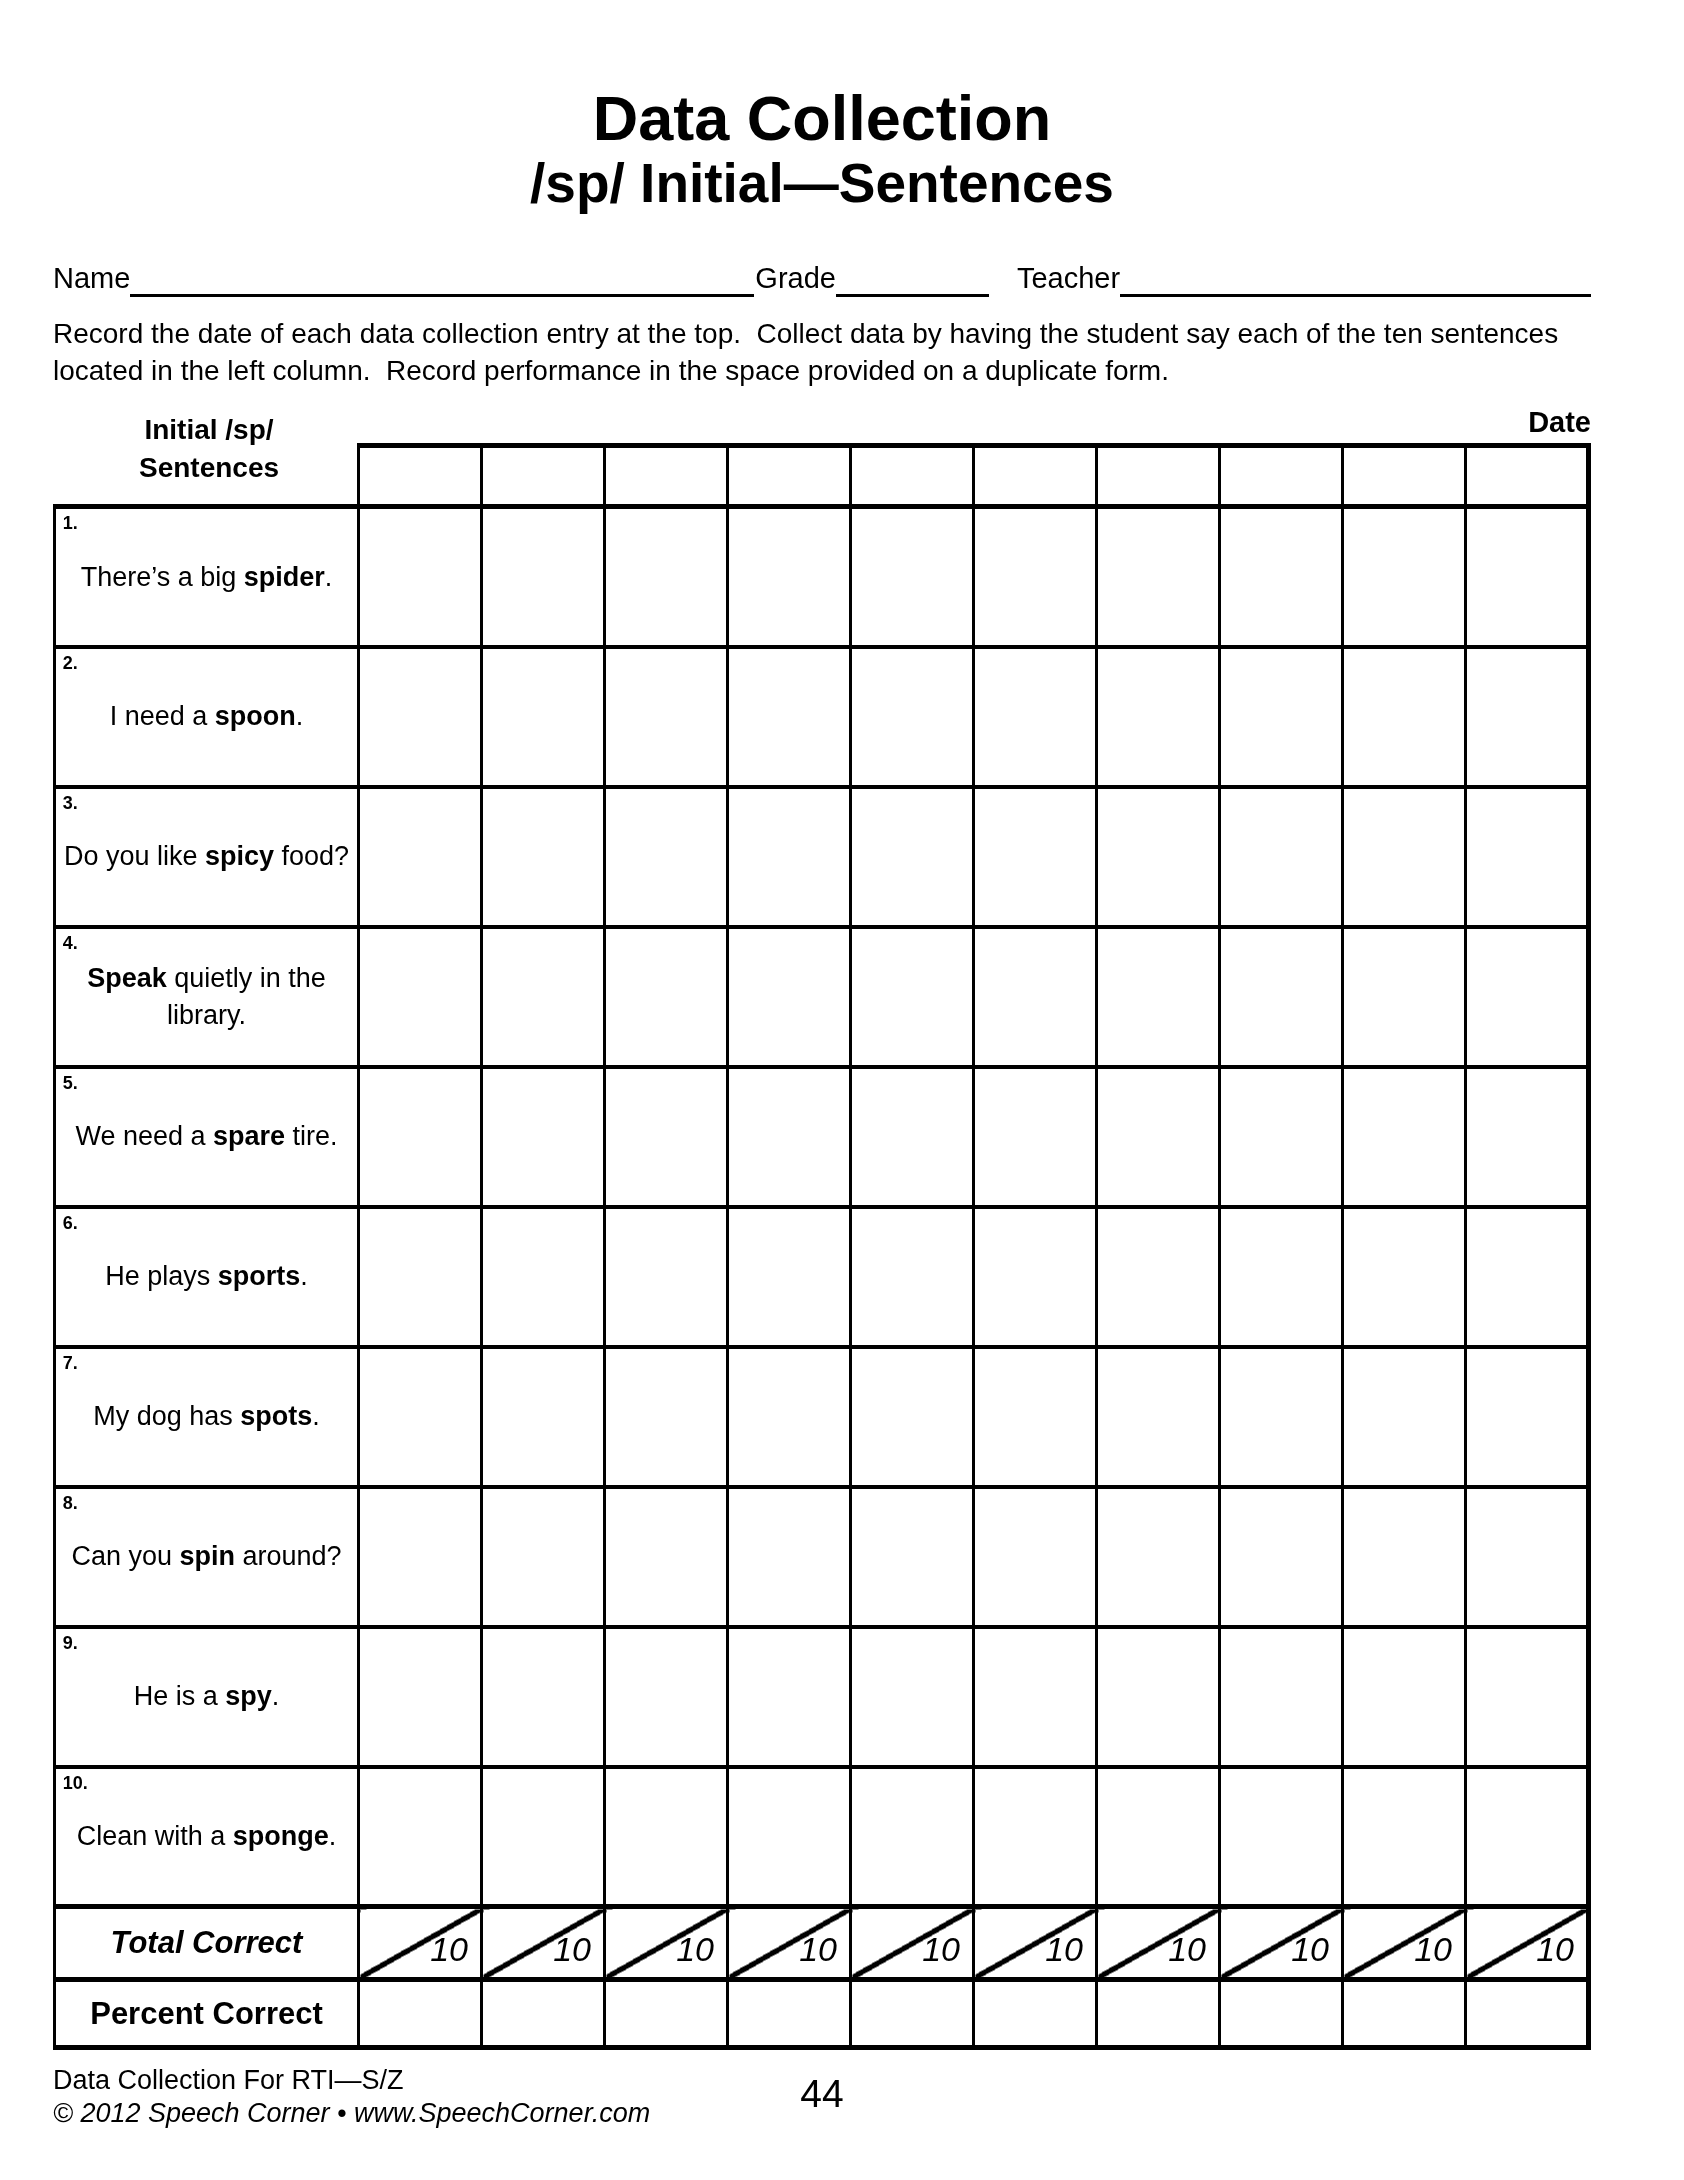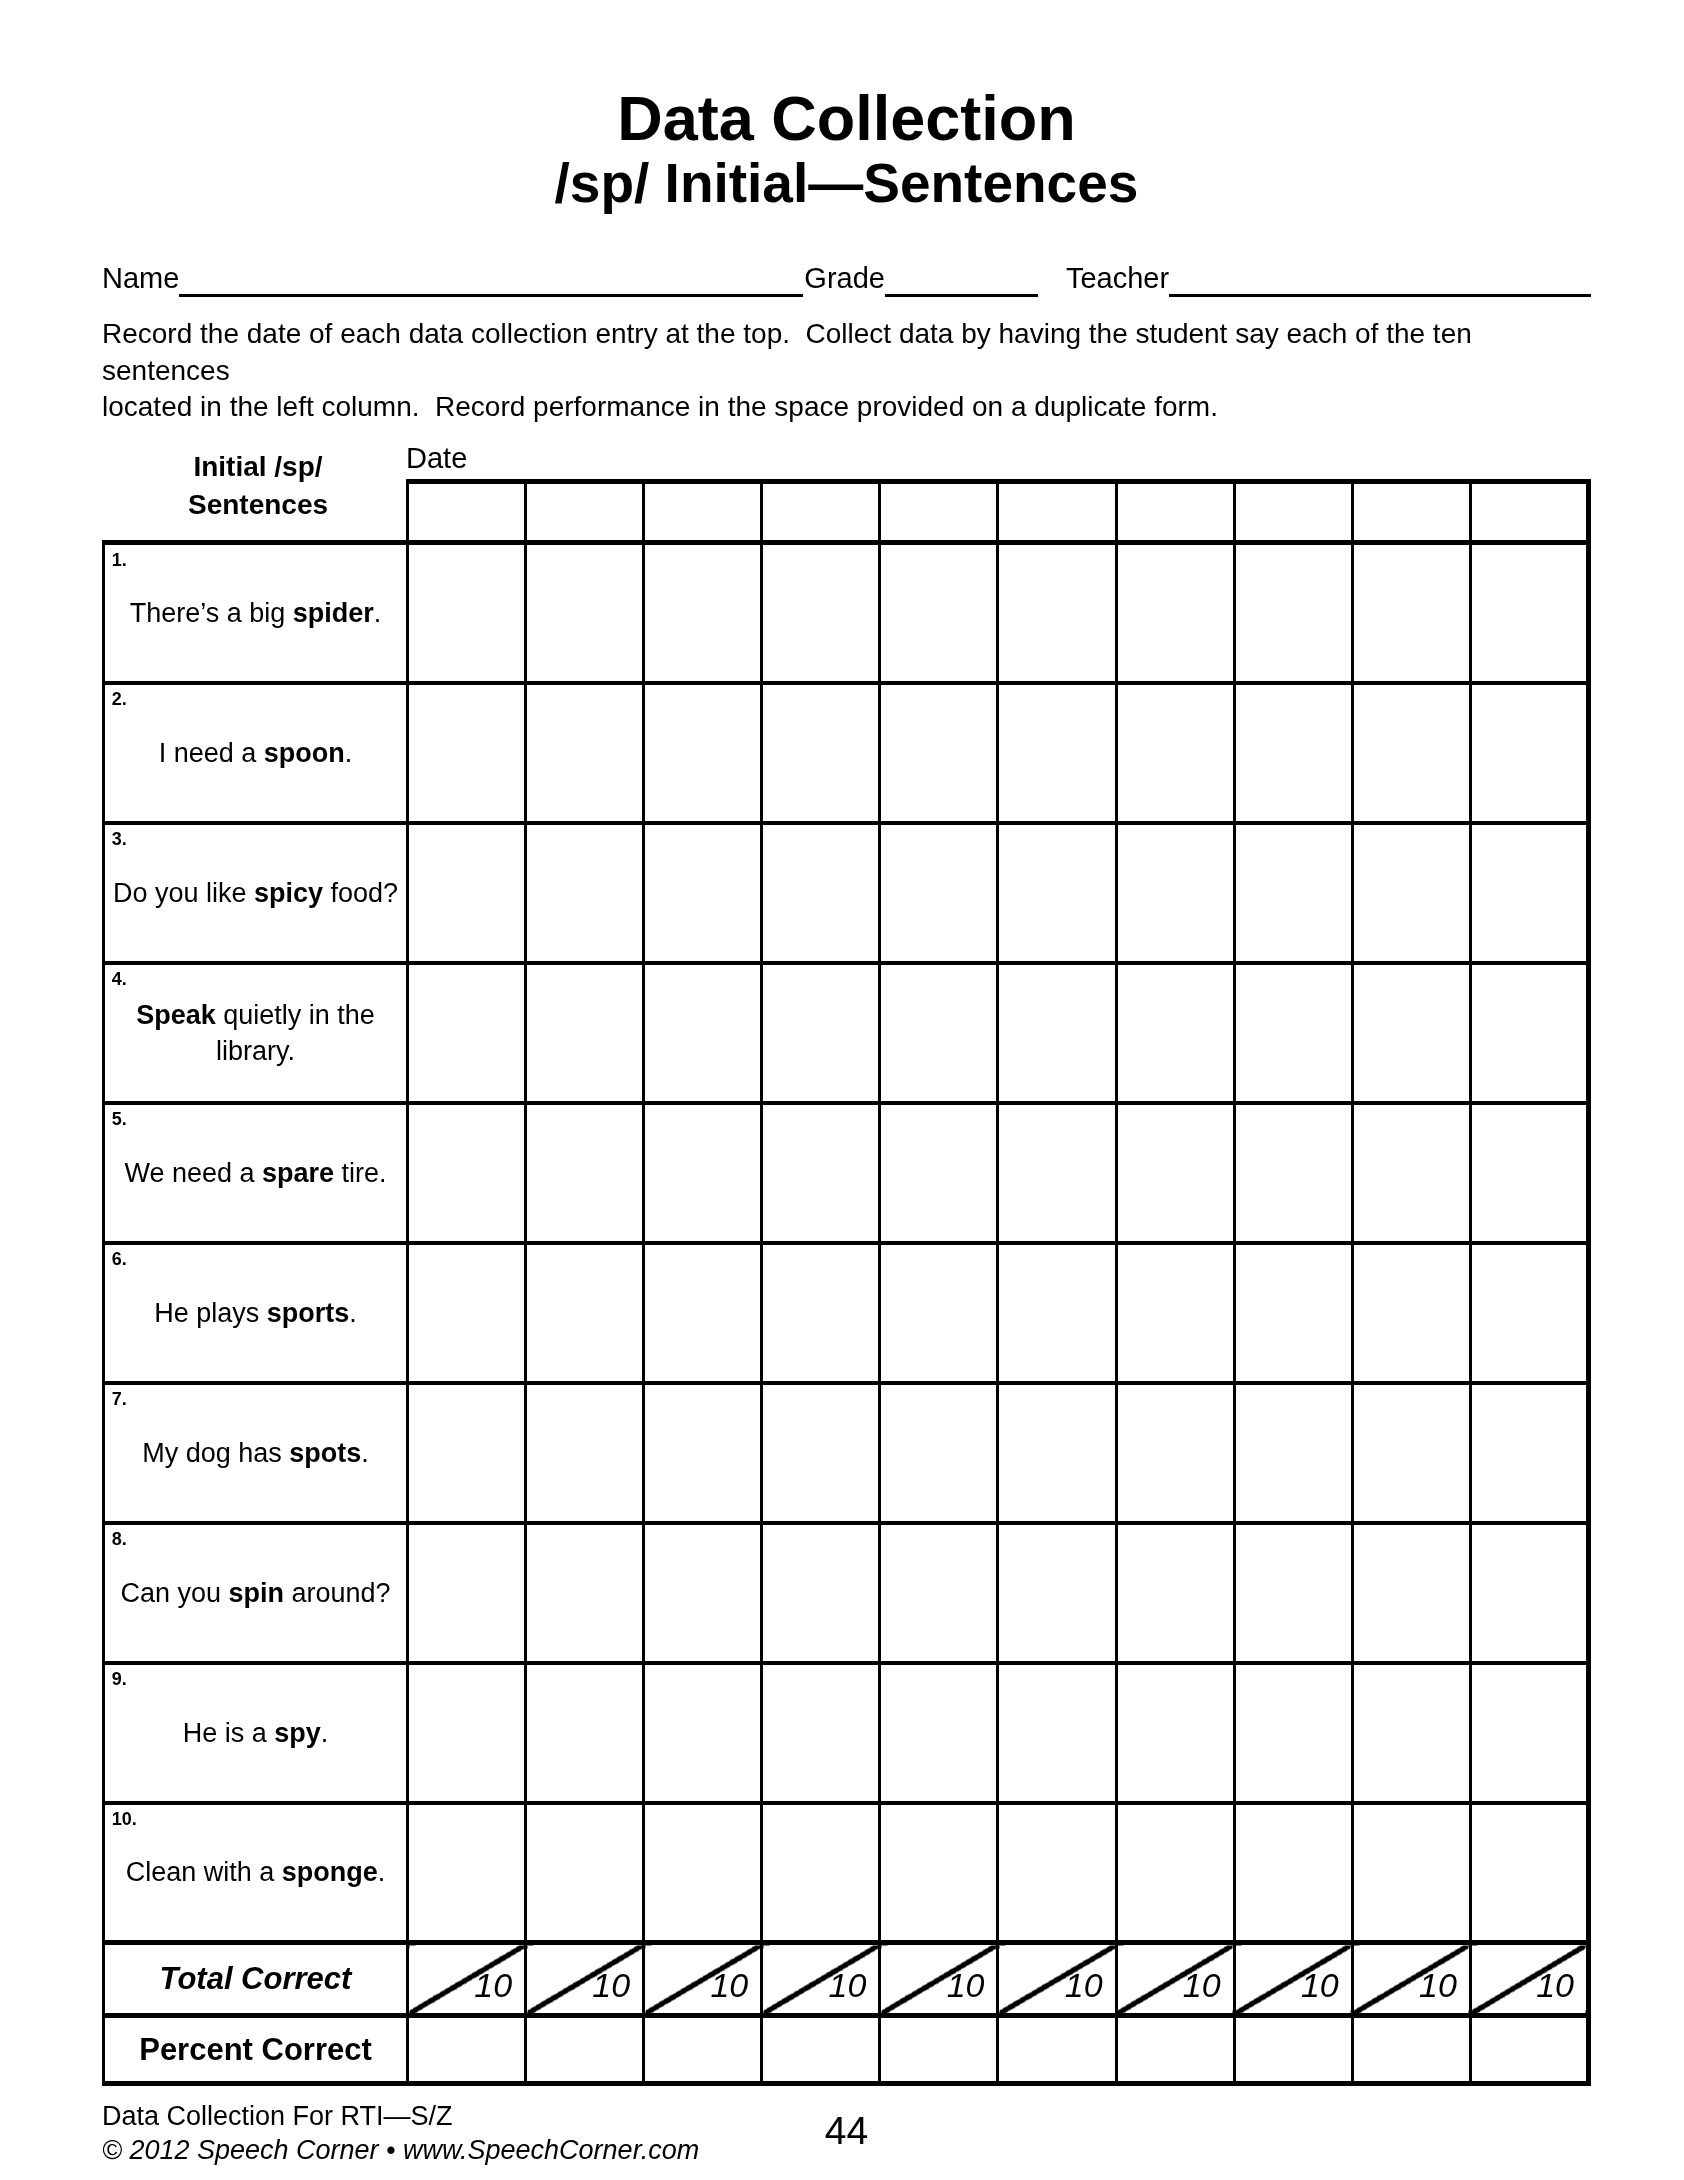--- a/index.html
+++ b/index.html
@@ -4,21 +4,21 @@
 <style>
   * { box-sizing: border-box; }
   html, body { margin: 0; padding: 0; background: #ffffff; }
   .page {
     position: relative;
     width: 1685px;
     height: 2181px;
     background: #ffffff;
     color: #000000;
     font-family: "Liberation Sans", sans-serif;
-    padding: 0 94px 0 102px;
+    padding: 0 94px 0 53px;
     overflow: hidden;
   }
 
   
   .title {
     margin: 85px 0 0 0;
     text-align: center;
     font-size: 63px;
     font-weight: bold;
     line-height: 1.05;
@@ -62,22 +62,22 @@
     top: 5.1px;
     left: 4px;
     width: 304px;
     text-align: center;
     font-weight: bold;
     font-size: 28px;
     line-height: 38px;
   }
   .date-label {
     margin-left: 304px;
-    text-align: left;
-    font-weight: normal;
+    text-align: right;
+    font-weight: bold;
     font-size: 29px;
     height: 37px;
     line-height: 32px;
   }
 
   table.grid {
     width: 100%;
     border-collapse: collapse;
     table-layout: fixed;
   }

